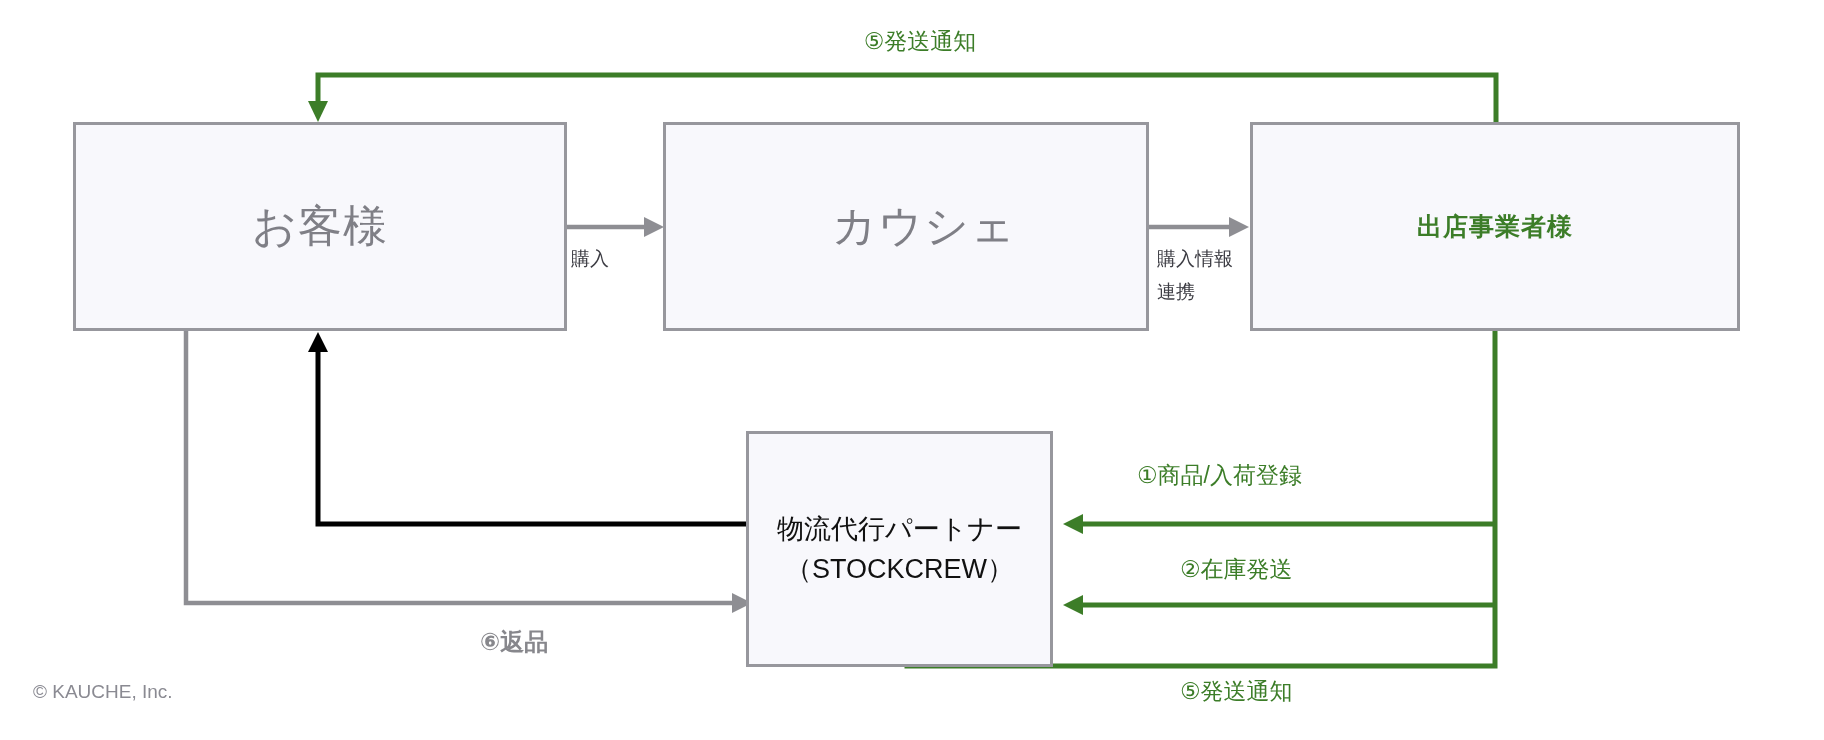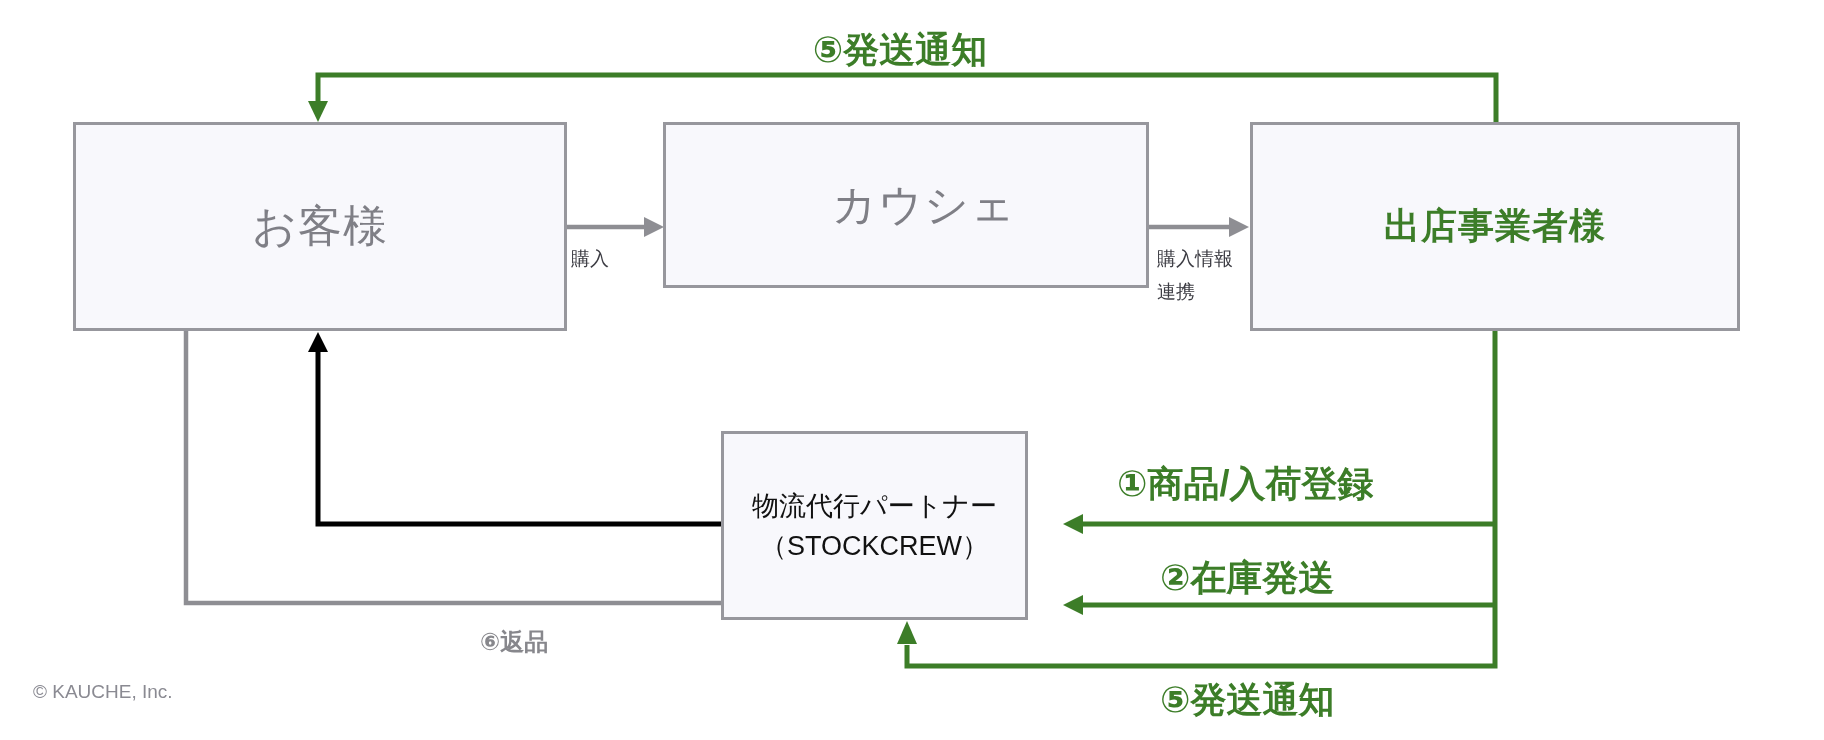--- a/index.html
+++ b/index.html
@@ -30,28 +30,28 @@
   .f-black{fill:var(--black);stroke:none;}
   .f-gray{fill:var(--gray);stroke:none;}
   .box{
     position:absolute;
     background:var(--box_fill);
     border:3px solid var(--box_border);
     display:flex;align-items:center;justify-content:center;
     text-align:center;
   }
   .box-customer{left:73px;top:122px;width:494px;height:209px;}
-  .box-kauche{left:663px;top:122px;width:486px;height:166px;padding-left:36px;}
+  .box-kauche{left:663px;top:122px;width:486px;height:209px;padding-left:36px;}
   .box-merchant{left:1250px;top:122px;width:490px;height:209px;}
-  .box-logistics{left:721px;top:431px;width:307px;height:189px;flex-direction:column;}
+  .box-logistics{left:746px;top:431px;width:307px;height:236px;flex-direction:column;}
   .box-label{font-size:44px;color:var(--box_label_gray);letter-spacing:1px;}
-  .box-label-merchant{font-size:36px;font-weight:bold;color:var(--green);letter-spacing:1px;}
+  .box-label-merchant{font-size:25px;font-weight:bold;color:var(--green);letter-spacing:1px;}
   .logistics-line{font-size:27px;color:#111111;line-height:40px;}
   .lbl{position:absolute;white-space:nowrap;}
-  .lbl-green{font-size:36px;font-weight:bold;color:var(--green);}
+  .lbl-green{font-size:23px;font-weight:normal;color:var(--green);margin-left:20px;}
   .lbl-step5{left:900px;top:26px;transform:translateX(-50%);}
   .lbl-step1{left:1117px;top:460px;}
   .lbl-step2{left:1160px;top:554px;}
   .lbl-step3{left:1160px;top:676px;}
   .lbl-step4{left:443px;top:461px;font-size:36px;color:var(--black);}
   .lbl-step6{left:480px;top:626px;font-size:24px;color:var(--muted_gray);font-weight:bold;}
   .lbl-edge{font-size:19px;color:var(--edge_label);}
   .lbl-buy{left:571px;top:246px;}
   .lbl-buyinfo{left:1157px;top:242px;line-height:33px;}
   .copyright{left:33px;top:681px;font-size:19px;color:var(--copyright_gray);}

